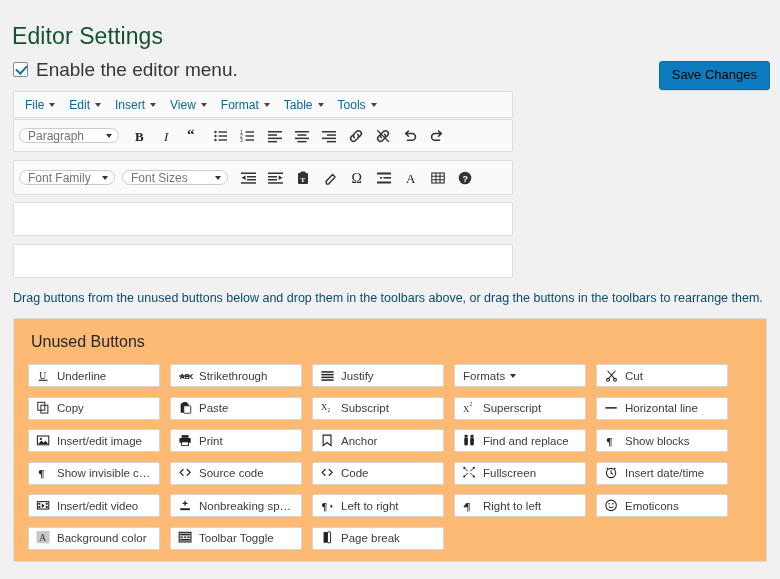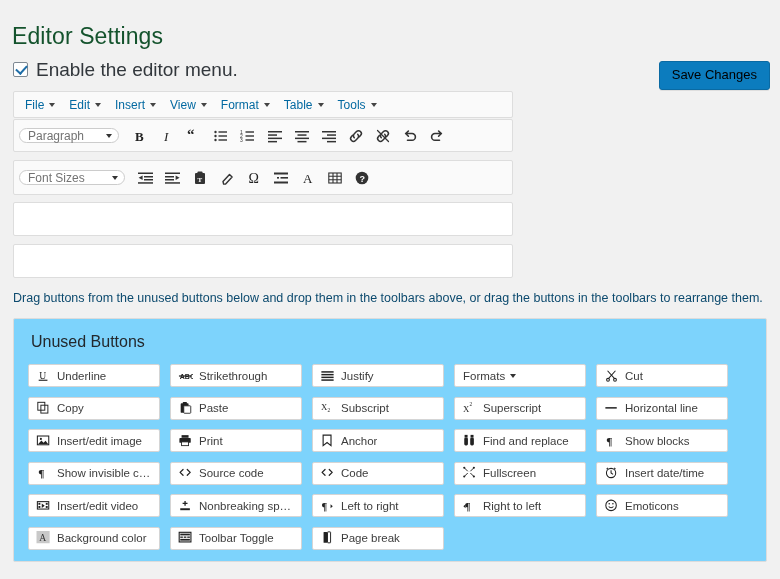--- a/index.html
+++ b/index.html
@@ -137,21 +137,21 @@
     font-size: 12.5px;
     color: #0c4a6e;
     white-space: nowrap;
   }
 
   
   .panel {
     position: absolute;
     left: 13px; top: 318px;
     width: 754px; height: 244px;
-    background: #7dd3fc;
+    background: #fdba74;
     border: 1px solid #dcdcdc;
     border-radius: 2px;
   }
   .panel-title {
     position: absolute;
     left: 17px; top: 14px;
     font-size: 16px;
     color: #23282d;
     font-weight: 400;
   }
@@ -331,20 +331,24 @@
     </div>
     <div class="tb-btn">
       <svg width="16" height="16" viewBox="0 0 16 16" fill="none" stroke="#333" stroke-width="1.6" stroke-linecap="round">
         <path d="M12 5.5H6a3.4 3.4 0 0 0 0 6.8h4.5"></path>
           <path d="M9.6 3l2.6 2.6-2.6 2.6" fill="none"></path>
       </svg>
     </div>
   </div>
 
   <div class="tb" id="toolbar2">
+    <div class="tb-select" id="sel-fontfamily">
+      <span>Font Family</span>
+      <span class="caret"></span>
+    </div>
     <div class="tb-select" id="sel-fontsizes">
       <span>Font Sizes</span>
       <span class="caret"></span>
     </div>
     <div class="tb-btn">
       <svg width="17" height="16" viewBox="0 0 17 16" fill="#333">
         <rect x="1" y="2.5" width="15" height="1.5"></rect>
         <rect x="7" y="6" width="9" height="1.5"></rect>
         <rect x="7" y="9" width="9" height="1.5"></rect>
         <rect x="1" y="12.2" width="15" height="1.5"></rect>

